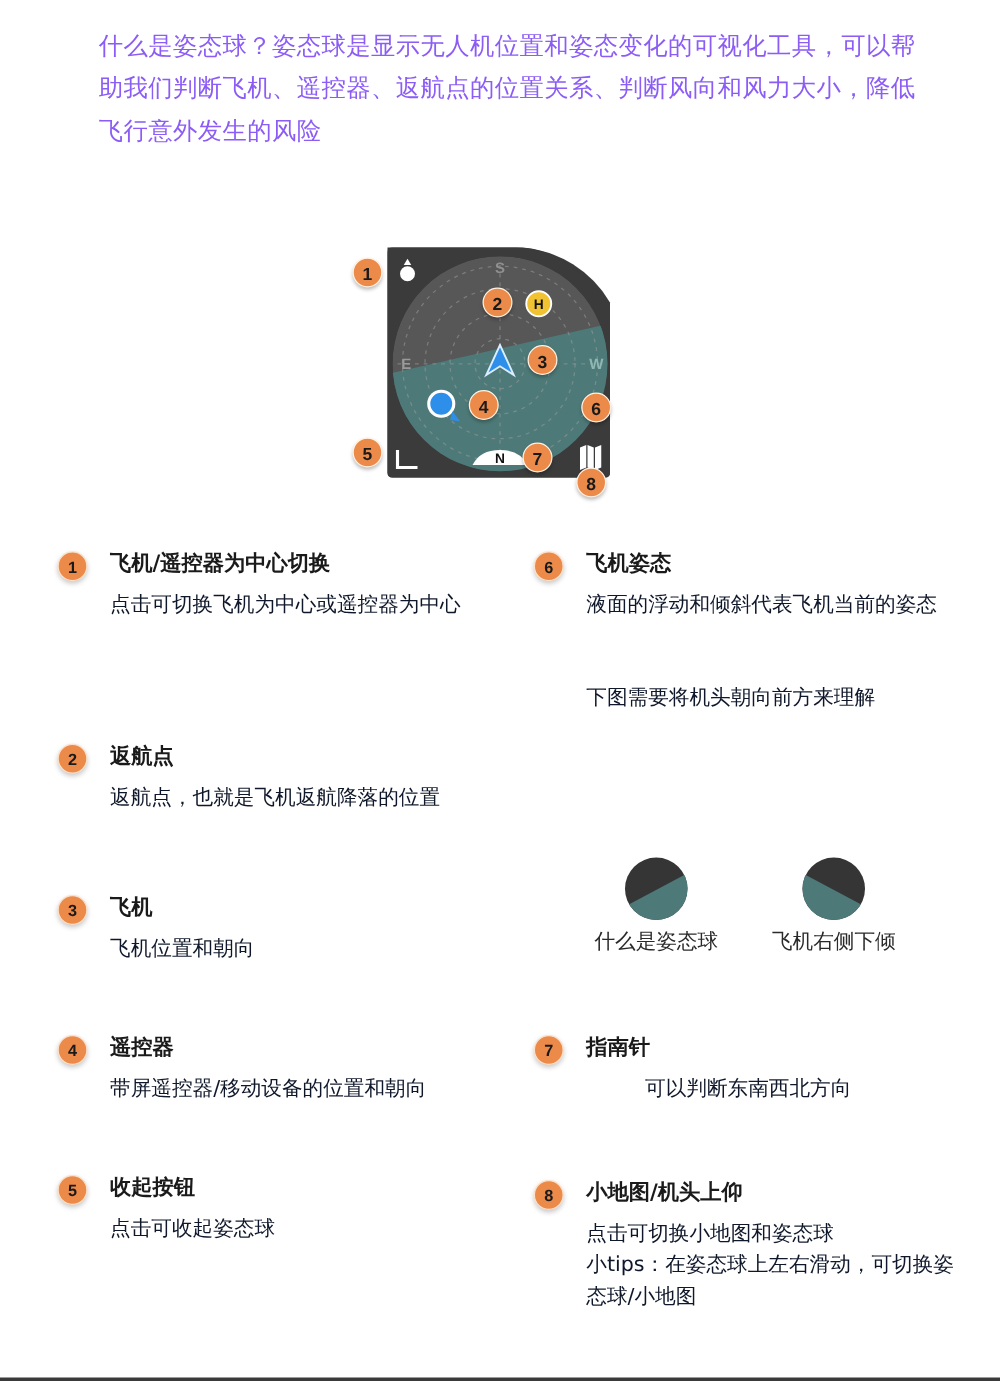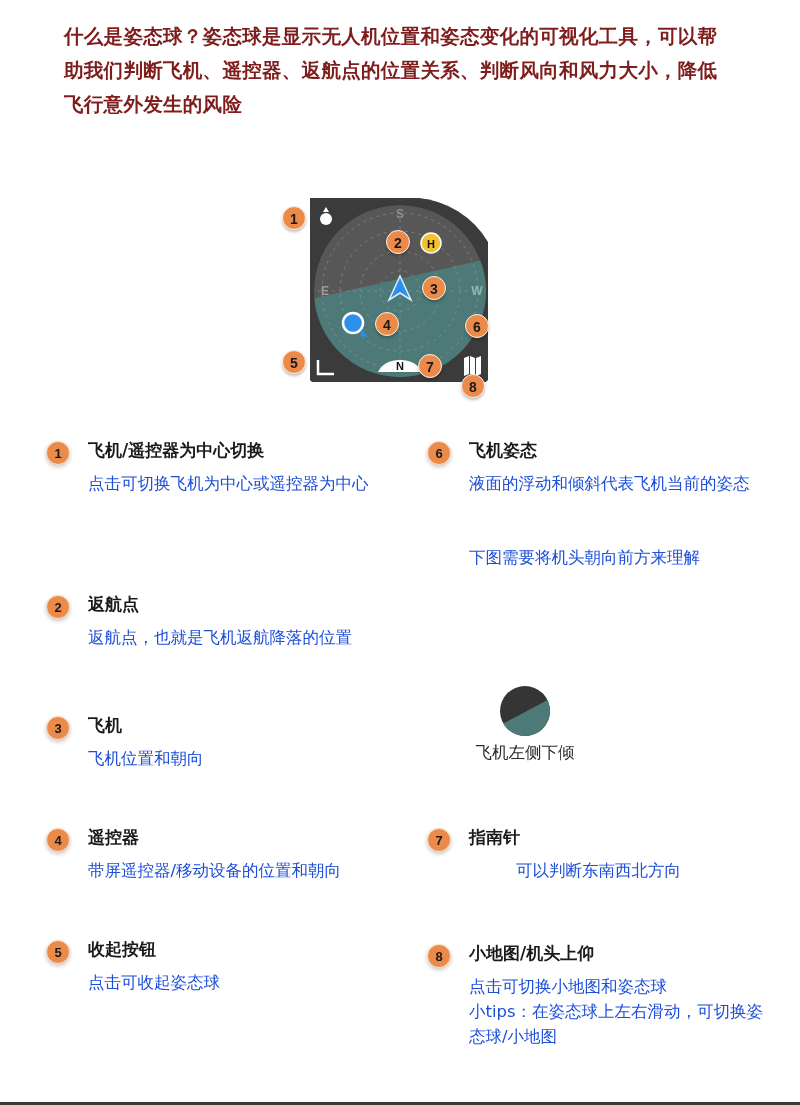--- a/index.html
+++ b/index.html
@@ -1,29 +1,29 @@
 <!DOCTYPE html>
 <html><head>
   <meta charset="utf-8">
   <style>
     * { box-sizing: border-box; margin: 0; padding: 0; }
     html, body { width: 800px; height: 1105px; background: #ffffff; overflow: hidden; }
     body { position: relative; font-family: "DejaVu Sans", "Liberation Sans", sans-serif; color: #222; }
 
-    .intro { position: absolute; left: 64px; top: 20px; width: 660px; font-size: 19.5px; line-height: 34px; color: #7f1d1d; letter-spacing: 0.3px; font-weight: bold; }
+    .intro { position: absolute; left: 79px; top: 20px; width: 660px; font-size: 19.5px; line-height: 34px; color: #8b5cf6; letter-spacing: 0.3px; }
 
     .diagram { position: absolute; left: 278px; top: 192px; width: 230px; height: 210px; }
     .diagram svg { position: absolute; left: 0; top: 0; }
 
     .callout { position: absolute; width: 24px; height: 24px; border-radius: 50%; background: #ec8a4a; color: #1a1a1a; font-weight: bold; font-size: 14px; line-height: 24px; text-align: center; font-family: "Liberation Sans", sans-serif; box-shadow: 0 2px 3px rgba(0,0,0,0.25); border: 1.5px solid #fff3e6; }
 
     .item { position: absolute; }
     .item .num { position: absolute; left: 0; top: 0; width: 24px; height: 24px; border-radius: 50%; background: #ec8a4a; color: #1a1a1a; font-weight: bold; font-size: 13px; line-height: 24px; text-align: center; font-family: "Liberation Sans", sans-serif; box-shadow: 0 2px 4px rgba(0,0,0,0.22); border: 1.5px solid #fbe2cc; }
     .item .title { position: absolute; left: 42px; top: -2px; font-size: 17px; font-weight: bold; color: #1a1a1a; white-space: nowrap; text-align: center; }
-    .item .desc { position: absolute; left: 42px; top: 30px; font-size: 16.5px; line-height: 25px; color: #1d4ed8; }
+    .item .desc { position: absolute; left: 42px; top: 30px; font-size: 16.5px; line-height: 25px; color: #0f172a; }
 
     .att-grid { position: absolute; left: 470px; top: 590px; width: 270px; height: 180px; }
     .att { position: absolute; width: 140px; text-align: center; }
     .att .ball { width: 50px; height: 50px; border-radius: 50%; margin: 0 auto; overflow: hidden; position: relative; background: #353535; }
     .att .lbl { font-size: 16.5px; color: #2a2a2a; margin-top: 6px; white-space: nowrap; }
 
     .bottom-rule { position: absolute; left: 0; bottom: 0; width: 800px; height: 3px; background: #3a3a3a; }
   </style>
 </head>
 <body>
@@ -131,21 +131,27 @@
   <div class="title">飞机姿态</div>
   <div class="desc" style="width:290px;">液面的浮动和倾斜代表飞机当前的姿态</div>
   <div class="desc" style="top:104px; width:300px;">下图需要将机头朝向前方来理解</div>
 </div>
 
 <div class="att-grid">
   <div class="att" style="left:-15px; top:96px;">
     <div class="ball">
       <div style="position:absolute; left:-20px; top:26px; width:90px; height:60px; background:#4d7a78; transform:rotate(-28deg); transform-origin:50% 0;"></div>
     </div>
-    <div class="lbl">飞机左侧下倾</div>
+    <div class="lbl">什么是姿态球</div>
+  </div>
+  <div class="att" style="left:127px; top:96px;">
+    <div class="ball">
+      <div style="position:absolute; left:-20px; top:26px; width:90px; height:60px; background:#4d7a78; transform:rotate(28deg); transform-origin:50% 0;"></div>
+    </div>
+    <div class="lbl">飞机右侧下倾</div>
   </div>
 </div>
 
 <div class="item" style="left:427px; top:828px; width:340px;">
   <div class="num">7</div>
   <div class="title">指南针</div>
   <div class="desc" style="width:300px;margin-left:47px;">可以判断东南西北方向</div>
 </div>
 
 <div class="item" style="left:427px; top:944px; width:340px;">

